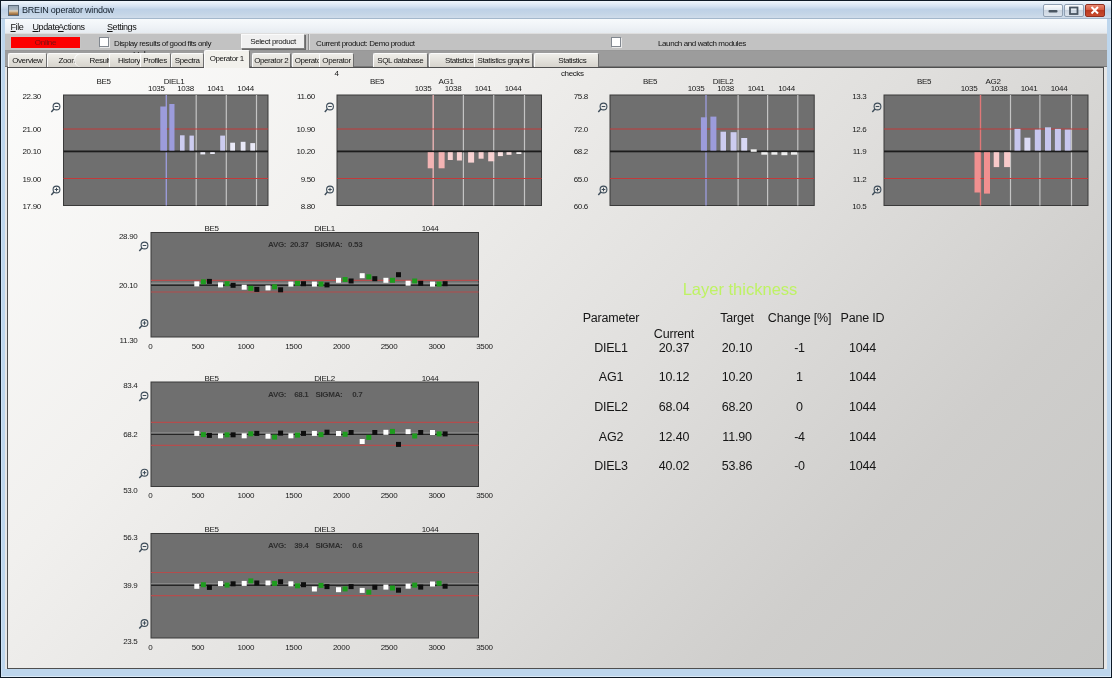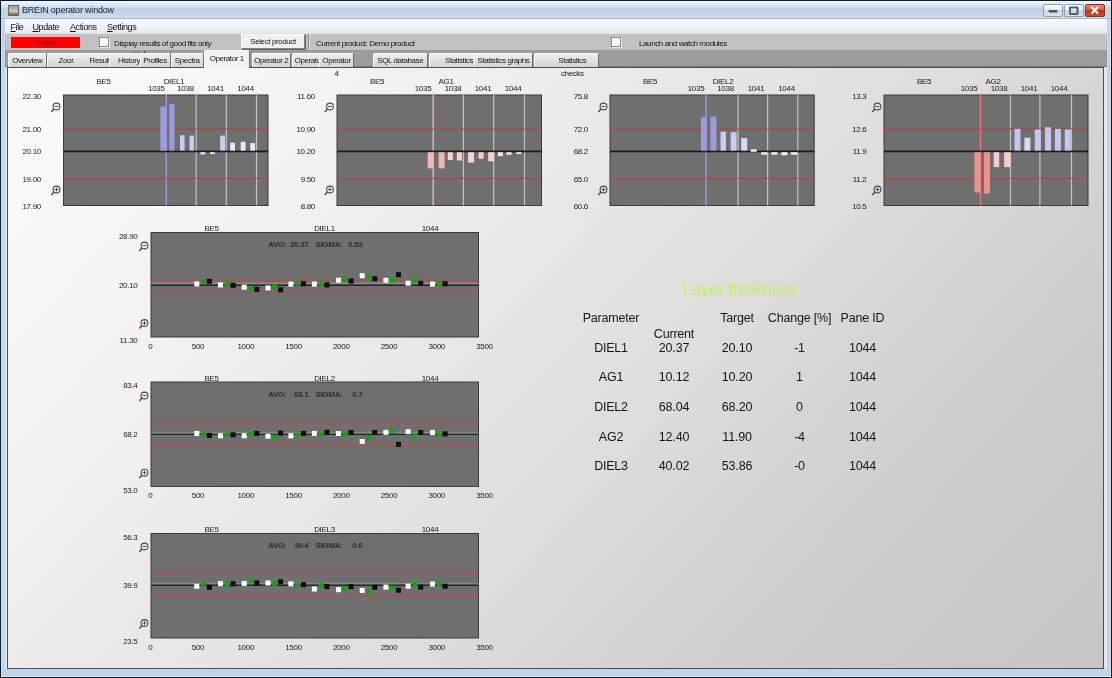--- a/index.html
+++ b/index.html
@@ -62,33 +62,33 @@
     </svg>
   </div>
 <div id="btn-close" class="winbtn abs">
  <svg width="18" height="11">
       <path d="M5.5 2 L12 8.5 M12 2 L5.5 8.5" stroke="#ffffff" stroke-width="2" fill="none"></path>
     </svg>
   </div>
 <div id="menubar" class="abs"></div>
 <div class="menu-item abs" style="left:10.5px;"><span>F</span>ile</div>
 <div class="menu-item abs" style="left:32.5px;"><span>U</span>pdate</div>
-<div class="menu-item abs" style="left:70px;"><span>A</span>ctions</div>
+<div class="menu-item abs" style="left:58px;"><span>A</span>ctions</div>
 <div class="menu-item abs" style="left:107px;"><span>S</span>ettings</div>
 <div class="menu-item abs" style="left:133px;margin-top:28px;"><span>H</span>elp</div>
 <div id="toolbar" class="abs"></div>
 <div id="online" class="abs">Online</div>
 <div class="cb abs" style="left:99px;"></div>
 <div class="tool-label abs" style="left:114px;">Display results of good fits only</div>
 <div id="selprod" class="abs">Select product</div>
 <div class="abs" style="left:308px;top:34px;width:1px;height:16px;background:#8f8f8f;z-index:3;"></div>
 <div class="abs" style="left:309px;top:34px;width:1px;height:16px;background:#dedede;z-index:3;"></div>
 <div class="tool-label abs" style="left:316px;">Current product: Demo product</div>
 <div class="cb abs" style="left:611px;"></div>
-<div class="tool-label abs" style="left:639px;">Launch and watch modules</div>
+<div class="tool-label abs" style="left:658px;">Launch and watch modules</div>
 <div id="tabstrip" class="abs"></div>
 <div class="tab abs" style="left:8px;width:38.5px;">Overview</div>
 <div class="tab abs" style="left:46.5px;width:43px;">Zoom</div>
 <div class="tab abs" style="left:74px;width:55px;border-radius:7px;">Results</div>
 <div class="tab abs" style="left:108.5px;width:41px;">History</div>
 <div class="tab abs" style="left:139.5px;width:31px;">Profiles</div>
 <div class="tab abs" style="left:170.5px;width:33.5px;">Spectra</div>
 <div class="tab active abs" style="left:204px;width:45.5px;text-align:center;">Operator 1</div>
 <div class="tab abs" style="left:251.5px;width:39.5px;">Operator 2</div>
 <div class="tab abs" style="left:292px;width:39.5px;">Operator 3</div>

